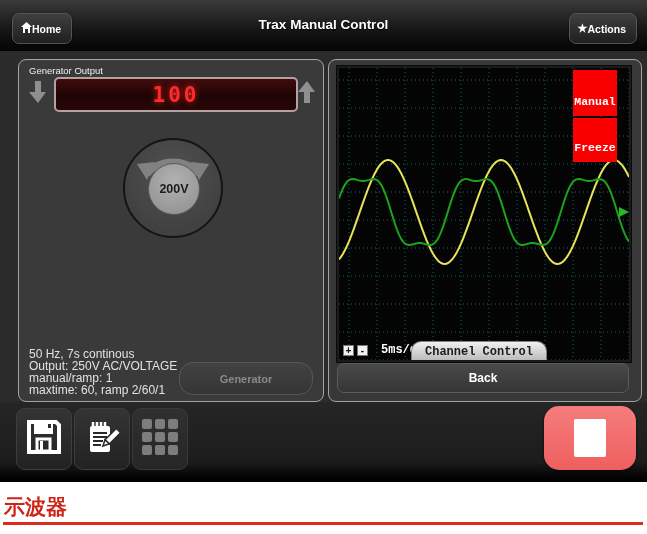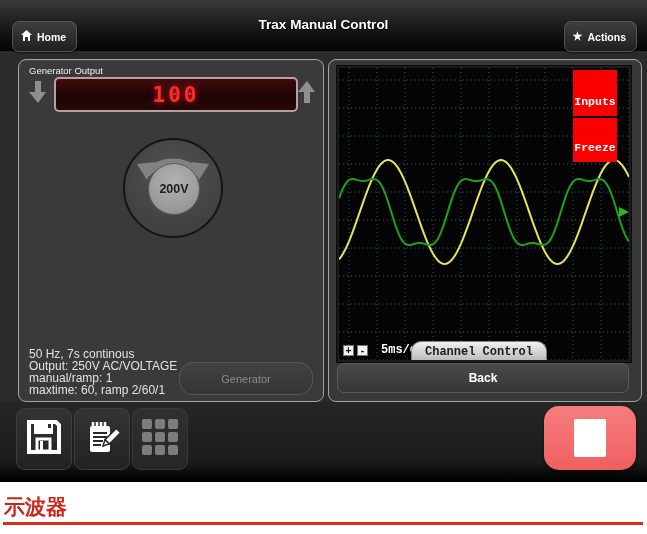--- a/index.html
+++ b/index.html
@@ -4,23 +4,23 @@
 <style>
   html,body{margin:0;padding:0;background:#fff;}
   .stage{position:relative;width:647px;height:534px;font-family:"Liberation Sans",sans-serif;overflow:hidden;background:#fff;}
   .app{position:absolute;left:0;top:0;width:647px;height:482px;background:#2b2b2b;}
 
   
   .topbar{position:absolute;left:0;top:0;width:647px;height:50px;
     background:linear-gradient(#3a3a3a,#161616 60%,#050505);border-bottom:1px solid #000;}
   .bar-title{position:absolute;left:0;right:0;top:0;height:50px;line-height:50px;text-align:center;
     color:#fff;font-weight:bold;font-size:13.5px;text-shadow:0 1px 1px #000;}
-  .bar-btn{position:absolute;top:21px;height:29px;padding:0 10px 0 8px;border:1px solid #555;border-radius:7px;
+  .bar-btn{position:absolute;top:13px;height:29px;padding:0 10px 0 8px;border:1px solid #555;border-radius:7px;
     background:linear-gradient(#3f3f3f,#1f1f1f);color:#fff;font-weight:bold;font-size:10.5px;
-    display:flex;align-items:center;gap:5px;box-shadow:0 1px 2px rgba(0,0,0,.6);cursor:pointer;}
+    display:flex;align-items:center;box-shadow:0 1px 2px rgba(0,0,0,.6);cursor:pointer;}
   .bar-btn .glyph{font-size:11px;color:#fff;}
 
   
   .panel{position:absolute;top:59px;height:341px;background:#3a3a3a;border:1px solid #a3a3a3;border-radius:8px;
     box-shadow:inset 0 1px 0 rgba(255,255,255,.05);}
   .panel.left{left:18px;width:304px;}
   .panel.right{left:328px;width:312px;background:#383838;}
 
   .gen-label{position:absolute;left:10px;top:5px;font-size:9.5px;color:#efefef;}
   .arrow-btn{position:absolute;width:24px;height:28px;top:20px;display:flex;align-items:center;justify-content:center;cursor:pointer;}
@@ -31,21 +31,21 @@
 
   .knob{position:absolute;left:104px;top:78px;width:96px;height:96px;border-radius:50%;
     background:radial-gradient(circle at 50% 38%,#525252,#414141 70%);border:2px solid #141414;cursor:pointer;}
   .knob-inner{position:absolute;left:50%;top:50%;width:50px;height:50px;margin:-25px 0 0 -25px;border-radius:50%;
     background:radial-gradient(circle at 50% 35%,#b2b2b2,#8e8e8e);border:1px solid #5a5a5a;
     display:flex;align-items:center;justify-content:center;font-weight:bold;font-size:12.5px;color:#1d1d1d;}
   .knob-arc{position:absolute;left:10px;top:8px;}
 
   .gen-info{position:absolute;left:10px;bottom:5px;color:#e2e2e2;font-size:12px;line-height:12px;}
   .gen-btn{position:absolute;left:160px;top:302px;width:132px;height:31px;border-radius:14px;
-    background:linear-gradient(#424242,#353535);border:1px solid #565656;color:#8a8a8a;font-weight:normal;font-size:11px;
+    background:linear-gradient(#424242,#353535);border:1px solid #565656;color:#8a8a8a;font-weight:bold;font-size:11px;
     display:flex;align-items:center;justify-content:center;cursor:pointer;}
 
   
   .scope{position:absolute;left:8px;top:6px;width:290px;height:292px;background:#040404;border:2px solid #1b1b1b;
     box-shadow:0 0 0 1px #0a0a0a;overflow:hidden;}
   .scope svg{position:absolute;left:0;top:0;}
   .scope-btn{position:absolute;right:12px;width:44px;background:#fb0000;color:#fff;
     font-family:"Liberation Mono",monospace;font-weight:bold;font-size:11.5px;
     display:flex;align-items:flex-end;justify-content:center;padding-bottom:8px;box-sizing:border-box;cursor:pointer;}
   .scope-btn.inputs{top:2px;height:46px;}
@@ -171,21 +171,21 @@
             <line x1="0" y1="180" x2="290" y2="180" stroke="#0f6a6a" stroke-width="1" stroke-dasharray="1 3"></line>
             <line x1="0" y1="208" x2="290" y2="208" stroke="#0f6a6a" stroke-width="1" stroke-dasharray="1 3"></line>
             <line x1="0" y1="236" x2="290" y2="236" stroke="#0f6a6a" stroke-width="1" stroke-dasharray="1 3"></line>
             <line x1="0" y1="264" x2="290" y2="264" stroke="#0f6a6a" stroke-width="1" stroke-dasharray="1 3"></line>
             <line x1="0" y1="292" x2="290" y2="292" stroke="#0f6a6a" stroke-width="1" stroke-dasharray="1 3"></line>
             <polyline points="0,191.5 2,188.9 4,185.7 6,182.0 8,177.9 10,173.3 12,168.3 14,163.1 16,157.6 18,151.9 20,146.2 22,140.4 24,134.7 26,129.0 28,123.6 30,118.4 32,113.6 34,109.1 36,105.0 38,101.4 40,98.4 42,95.9 44,94.0 46,92.7 48,92.1 50,92.1 52,92.7 54,94.0 56,95.9 58,98.4 60,101.4 62,105.0 64,109.1 66,113.6 68,118.4 70,123.6 72,129.0 74,134.7 76,140.4 78,146.2 80,151.9 82,157.6 84,163.1 86,168.3 88,173.3 90,177.9 92,182.0 94,185.7 96,188.9 98,191.5 100,193.6 102,195.0 104,195.8 106,196.0 108,195.5 110,194.4 112,192.6 114,190.3 116,187.4 118,183.9 120,180.0 122,175.6 124,170.8 126,165.7 128,160.3 130,154.8 132,149.1 134,143.3 136,137.5 138,131.8 140,126.3 142,121.0 144,115.9 146,111.3 148,107.0 150,103.2 152,99.8 154,97.1 156,94.9 158,93.3 160,92.3 162,92.0 164,92.3 166,93.3 168,94.9 170,97.1 172,99.8 174,103.2 176,107.0 178,111.3 180,115.9 182,121.0 184,126.3 186,131.8 188,137.5 190,143.3 192,149.1 194,154.8 196,160.3 198,165.7 200,170.8 202,175.6 204,180.0 206,183.9 208,187.4 210,190.3 212,192.6 214,194.4 216,195.5 218,196.0 220,195.8 222,195.0 224,193.6 226,191.5 228,188.9 230,185.7 232,182.0 234,177.9 236,173.3 238,168.3 240,163.1 242,157.6 244,151.9 246,146.2 248,140.4 250,134.7 252,129.0 254,123.6 256,118.4 258,113.6 260,109.1 262,105.0 264,101.4 266,98.4 268,95.9 270,94.0 272,92.7 274,92.1 276,92.1 278,92.7 280,94.0 282,95.9 284,98.4 286,101.4 288,105.0 290,109.1" fill="none" stroke="#e8e358" stroke-width="2" stroke-linejoin="round"></polyline>
             <polyline points="0,130.5 2,125.0 4,120.3 6,116.6 8,113.8 10,112.1 12,111.2 14,111.0 16,111.3 18,111.9 20,112.4 22,112.8 24,113.0 26,112.8 28,112.4 30,111.9 32,111.3 34,111.0 36,111.2 38,112.1 40,113.8 42,116.6 44,120.3 46,125.0 48,130.5 50,136.7 52,143.2 54,149.7 56,156.0 58,161.7 60,166.6 62,170.6 64,173.6 66,175.6 68,176.6 70,177.0 72,176.8 74,176.3 76,175.7 78,175.2 80,175.0 82,175.1 84,175.4 86,176.0 88,176.5 90,176.9 92,176.9 94,176.2 96,174.7 98,172.2 100,168.7 102,164.2 104,158.9 106,152.9 108,146.5 110,139.9 112,133.6 114,127.7 116,122.5 118,118.3 120,115.1 122,112.9 124,111.6 126,111.1 128,111.1 130,111.6 132,112.2 134,112.7 136,113.0 138,113.0 140,112.7 142,112.2 144,111.6 146,111.1 148,111.1 150,111.6 152,112.9 154,115.1 156,118.3 158,122.5 160,127.7 162,133.6 164,139.9 166,146.5 168,152.9 170,158.9 172,164.2 174,168.7 176,172.2 178,174.7 180,176.2 182,176.9 184,176.9 186,176.5 188,176.0 190,175.4 192,175.1 194,175.0 196,175.2 198,175.7 200,176.3 202,176.8 204,177.0 206,176.6 208,175.6 210,173.6 212,170.6 214,166.6 216,161.7 218,156.0 220,149.7 222,143.2 224,136.7 226,130.5 228,125.0 230,120.3 232,116.6 234,113.8 236,112.1 238,111.2 240,111.0 242,111.3 244,111.9 246,112.4 248,112.8 250,113.0 252,112.8 254,112.4 256,111.9 258,111.3 260,111.0 262,111.2 264,112.1 266,113.8 268,116.6 270,120.3 272,125.0 274,130.5 276,136.7 278,143.2 280,149.7 282,156.0 284,161.7 286,166.6 288,170.6 290,173.6" fill="none" stroke="#1da21d" stroke-width="2" stroke-linejoin="round"></polyline>
             <polygon points="280,139 290,144 280,149" fill="#25b925"></polygon>
           </svg>
 
-        <div class="scope-btn inputs">Inputs</div>
+        <div class="scope-btn inputs">Manual</div>
         <div class="scope-btn freeze">Freeze</div>
 
         <div class="tb-row">
           <div class="pm-btn">+</div>
           <div class="pm-btn">-</div>
           <div class="timebase">5ms/div</div>
         </div>
         <div class="chan-tab">Channel Control</div>
       </div>
 

